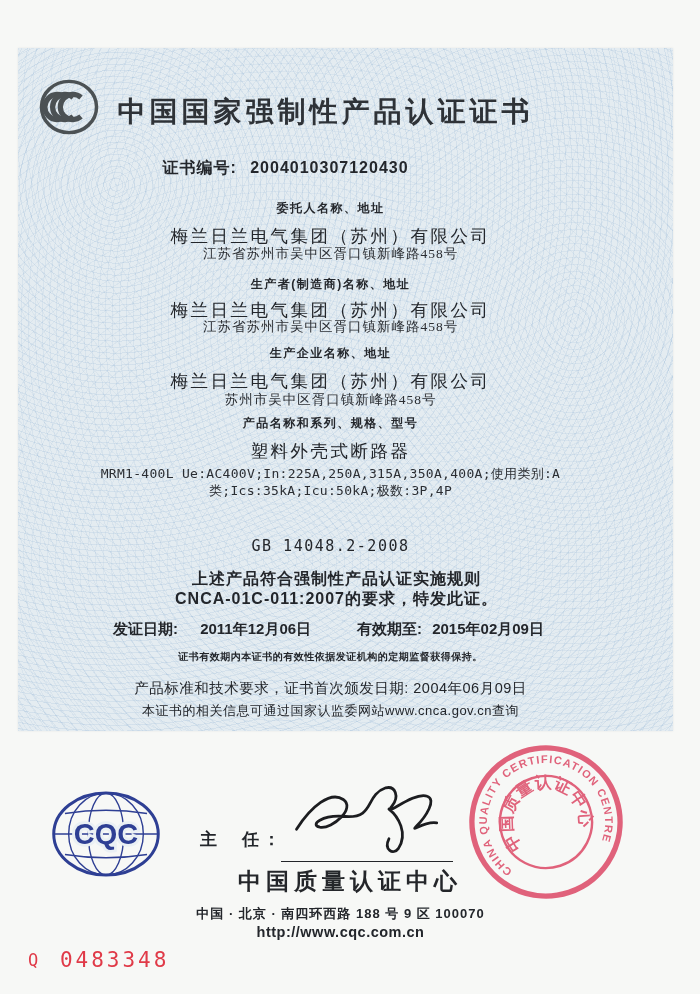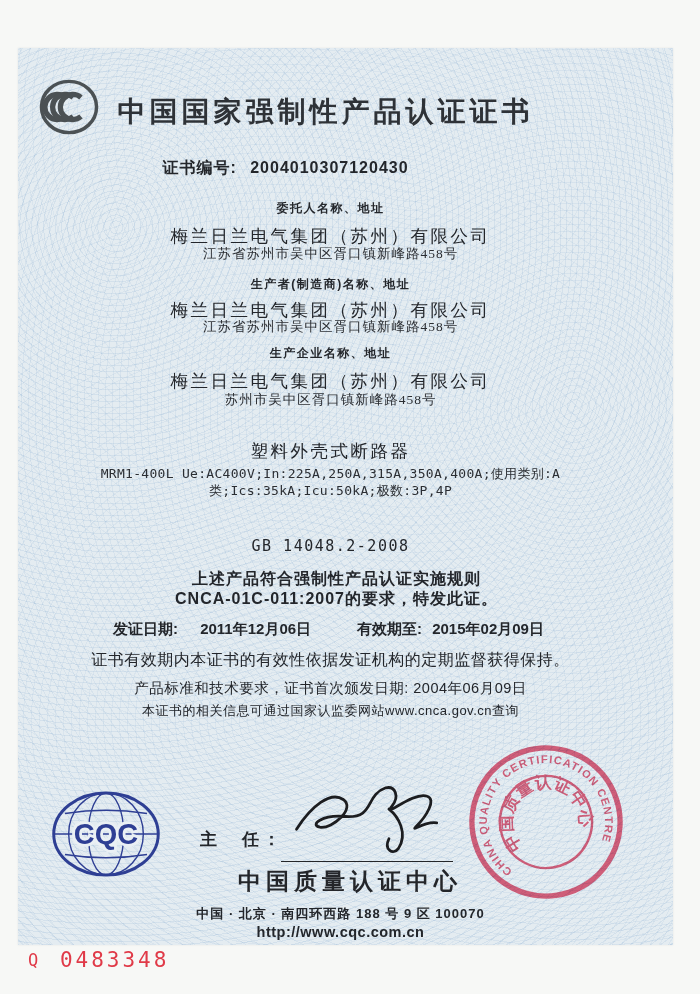--- a/index.html
+++ b/index.html
@@ -8,42 +8,42 @@
   }
   *{box-sizing:border-box;}
   html,body{margin:0;padding:0;}
   body{
     width:700px;height:994px;position:relative;overflow:hidden;
     background:var(--paper);
     font-family:"Liberation Sans","DejaVu Sans",sans-serif;
     color:var(--text);
   }
   .cert{
-    position:absolute;left:18px;top:48px;width:655px;height:897px;
+    position:absolute;left:18px;top:48px;width:655px;height:683px;
     background-color:var(--cert-bg);
     background-image:
       repeating-radial-gradient(circle at 15% 20%, rgba(125,165,205,.16) 0 1px, rgba(0,0,0,0) 1px 6px),
       repeating-radial-gradient(circle at 85% 40%, rgba(125,165,205,.13) 0 1px, rgba(0,0,0,0) 1px 7px),
       repeating-radial-gradient(circle at 40% 75%, rgba(125,165,205,.11) 0 1px, rgba(0,0,0,0) 1px 8px),
       repeating-radial-gradient(circle at 60% 8%,  rgba(125,165,205,.10) 0 1px, rgba(0,0,0,0) 1px 9px);
     box-shadow:0 0 2px rgba(0,0,0,.08);
   }
   .line{position:absolute;left:0;right:30px;text-align:center;white-space:nowrap;}
   .title{
     top:45px;left:70px;right:110px;font-size:28px;font-weight:bold;
     letter-spacing:4px;color:#2e3237;
   }
   .certno{top:110px;left:0;right:120px;font-size:16px;font-weight:bold;letter-spacing:1px;}
   .h{font-size:12px;font-weight:bold;letter-spacing:1.5px;color:#24272c;}
   .nm{font-size:17.5px;letter-spacing:2.5px;font-family:"Liberation Serif","DejaVu Serif",serif;}
   .ad{font-size:13.5px;letter-spacing:1px;font-family:"Liberation Serif","DejaVu Serif",serif;color:#2b2e33;}
   .spec{font-size:13px;letter-spacing:.3px;font-family:"DejaVu Sans Mono",monospace;color:#2b2e33;}
   .std{font-size:15px;letter-spacing:1.5px;font-family:"DejaVu Sans Mono",monospace;}
   .stmt{font-size:16px;font-weight:bold;letter-spacing:1px;padding-left:12px;}
-  .noteb{font-size:16px;font-weight:normal;letter-spacing:.5px;}
+  .noteb{font-size:10px;font-weight:bold;letter-spacing:.5px;}
   .note{font-size:14.5px;letter-spacing:.5px;}
   .noteS{font-size:13px;letter-spacing:.5px;}
   .dates{position:absolute;top:572px;left:0;right:0;font-size:15px;font-weight:bold;white-space:nowrap;}
   .dates .iss{position:absolute;left:95px;}
   .dates .exp{position:absolute;left:339px;}
   .cqc-logo{position:absolute;left:32px;top:740px;width:112px;height:92px;}
   .director{position:absolute;left:182px;top:780px;font-size:17px;font-weight:bold;letter-spacing:4px;}
   .signature{position:absolute;left:260px;top:726px;width:190px;height:85px;}
   .sigline{position:absolute;left:263px;top:813px;width:172px;border-top:1.5px solid #24262a;}
   .org{position:absolute;top:818px;left:180px;width:304px;text-align:center;font-size:23px;font-weight:bold;letter-spacing:5px;color:#24262a;}
@@ -81,20 +81,21 @@
   <div class="line ad" style="top:197px">江苏省苏州市吴中区胥口镇新峰路458号</div>
 
   <div class="line h" style="top:228px">生产者(制造商)名称、地址</div>
   <div class="line nm" style="top:250px">梅兰日兰电气集团（苏州）有限公司</div>
   <div class="line ad" style="top:270px">江苏省苏州市吴中区胥口镇新峰路458号</div>
 
   <div class="line h" style="top:297px">生产企业名称、地址</div>
   <div class="line nm" style="top:321px">梅兰日兰电气集团（苏州）有限公司</div>
   <div class="line ad" style="top:343px">苏州市吴中区胥口镇新峰路458号</div>
 
+  <div class="line h" style="top:367px">产品名称和系列、规格、型号</div>
   <div class="line nm" style="top:391px">塑料外壳式断路器</div>
   <div class="line spec" style="top:417px">MRM1-400L Ue:AC400V;In:225A,250A,315A,350A,400A;使用类别:A</div>
   <div class="line spec" style="top:434px">类;Ics:35kA;Icu:50kA;极数:3P,4P</div>
 
   <div class="line std" style="top:489px">GB 14048.2-2008</div>
 
   <div class="line stmt" style="top:521px">上述产品符合强制性产品认证实施规则</div>
   <div class="line stmt" style="top:541px">CNCA-01C-011:2007的要求，特发此证。</div>
 
   <div class="dates">

